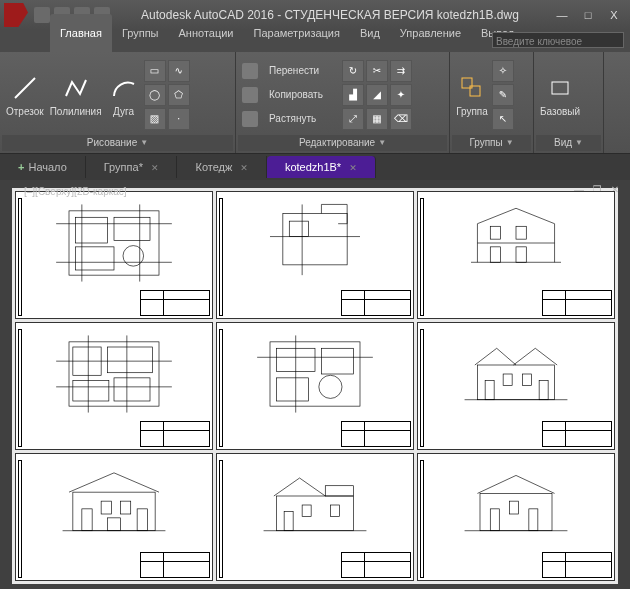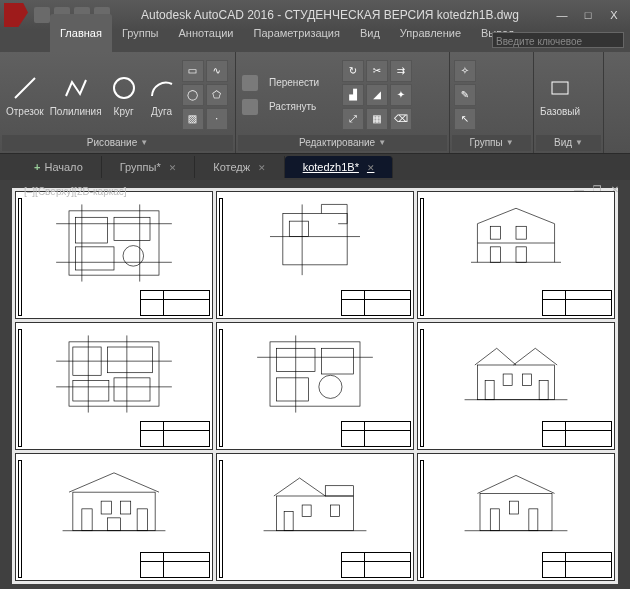--- a/index.html
+++ b/index.html
@@ -25,23 +25,23 @@
 .bigbtn { display: flex; flex-direction: column; align-items: center; gap: 2px; cursor: pointer; padding: 2px; }
 .bigicon { width: 32px; height: 32px; display: flex; align-items: center; justify-content: center; color: #fff; }
 .biglabel { color: #ddd; font-size: 10px; text-align: center; }
 .col { display: flex; flex-direction: column; gap: 2px; }
 .smbtn { width: 22px; height: 22px; background: #686868; border: 1px solid #555; cursor: pointer; display: flex; align-items: center; justify-content: center; color:#fff; font-size:10px; }
 .row-item { display: flex; align-items: center; gap: 4px; height: 22px; cursor: pointer; padding: 0 2px; }
 .row-item .ico { width: 16px; height: 16px; background: #7a7a7a; border-radius: 2px; }
 .row-item .lbl { color: #ddd; font-size: 10px; padding-left: 7px; }
 .dd { color: #aaa; font-size: 8px; }
 
-.doc-tabs { height: 26px; background: #3a3a3a; display: flex; align-items: center; padding-left: 16px; gap: 0; }
+.doc-tabs { height: 26px; background: #3a3a3a; display: flex; align-items: center; padding-left: 0; gap: 0; }
 .dtab { padding: 5px 18px; color: #bbb; font-size: 11px; cursor: pointer; border-right: 1px solid #2a2a2a; position: relative; }
-.dtab.active { background: #0f172a; color: #fff; border-radius: 4px 4px 0 0; text-decoration: underline; }
+.dtab.active { background: #4c1d95; color: #fff; border-radius: 4px 4px 0 0; }
 .dtab .x { margin-left: 8px; color: #888; font-size: 9px; }
 .dtab .plus { color: #9c9; font-weight: bold; margin-right: 4px; }
 
 .workspace { position: relative; height: 409px; background: #404040; padding: 4px; }
 .vlabel { position: absolute; top: 6px; left: 24px; color: #bbb; font-size: 10px; z-index: 2; }
 .vcontrols { position: absolute; top: 4px; right: 8px; display: flex; gap: 4px; }
 .vcontrols span { width: 14px; height: 14px; color: #bbb; font-size: 10px; cursor: pointer; text-align: center; }
 .canvas { width: 606px; height: 396px; margin-left: 8px; margin-top: 4px; background: #e8e8e8; display: grid; grid-template-columns: repeat(3, 1fr); grid-template-rows: repeat(3, 1fr); gap: 3px; padding: 3px; }
 .sheet { background: #fff; border: 1px solid #333; position: relative; overflow: hidden; }
 .drawing { position: absolute; inset: 6px 6px 30px 6px; }
@@ -100,28 +100,20 @@
         <div class="bigicon">
             <svg width="28" height="28">
               <polyline points="4,22 10,8 18,20 24,6" stroke="#fff" stroke-width="2" fill="none"></polyline>
             </svg>
           </div>
         <div class="biglabel">Полилиния</div>
       </div>
       <div class="bigbtn">
         <div class="bigicon">
             <svg width="28" height="28">
-              <circle cx="14" cy="14" r="10" stroke="#fff" stroke-width="2" fill="none"></circle>
-            </svg>
-          </div>
-        <div class="biglabel">Круг</div>
-      </div>
-      <div class="bigbtn">
-        <div class="bigicon">
-            <svg width="28" height="28">
               <path d="M4 22 A 14 14 0 0 1 24 10" stroke="#fff" stroke-width="2" fill="none"></path>
             </svg>
           </div>
         <div class="biglabel">Дуга</div>
       </div>
       <div class="col">
         <div class="smbtn">▭</div>
         <div class="smbtn">◯</div>
         <div class="smbtn">▨</div>
       </div>
@@ -139,20 +131,24 @@
 
   <div class="panel" style="width:214px">
     <div class="panel-body">
       <div class="col" style="width:100px">
         <div class="row-item">
             <span class="ico"></span>
             <span class="lbl">Перенести</span>
           </div>
         <div class="row-item">
             <span class="ico"></span>
+            <span class="lbl">Копировать</span>
+          </div>
+        <div class="row-item">
+            <span class="ico"></span>
             <span class="lbl">Растянуть</span>
           </div>
       </div>
       <div class="col">
         <div class="smbtn">↻</div>
         <div class="smbtn">▟</div>
         <div class="smbtn">⤢</div>
       </div>
       <div class="col">
         <div class="smbtn">✂</div>
@@ -166,20 +162,29 @@
       </div>
     </div>
     <div class="panel-title">
         <span>Редактирование</span>
         <span class="dd">▼</span>
       </div>
   </div>
 
   <div class="panel" style="width:84px">
     <div class="panel-body">
+      <div class="bigbtn">
+        <div class="bigicon">
+            <svg width="28" height="28">
+              <rect x="4" y="4" width="10" height="10" stroke="#ffc04a" fill="none"></rect>
+              <rect x="12" y="12" width="10" height="10" stroke="#ffc04a" fill="none"></rect>
+            </svg>
+          </div>
+        <div class="biglabel">Группа</div>
+      </div>
       <div class="col">
         <div class="smbtn">✧</div>
         <div class="smbtn">✎</div>
         <div class="smbtn">↖</div>
       </div>
     </div>
     <div class="panel-title">
         <span>Группы</span>
         <span class="dd">▼</span>
       </div>
@@ -198,21 +203,21 @@
     </div>
     <div class="panel-title">
         <span>Вид</span>
         <span class="dd">▼</span>
       </div>
   </div>
 </div>
 
 <div class="doc-tabs">
   <div class="dtab"><span class="plus">+</span><span>Начало</span></div>
-  <div class="dtab"><span>Группы*</span><span class="x">✕</span></div>
+  <div class="dtab"><span>Группа*</span><span class="x">✕</span></div>
   <div class="dtab"><span>Котедж</span><span class="x">✕</span></div>
   <div class="dtab active"><span>kotedzh1B*</span><span class="x">✕</span></div>
 </div>
 
 <div class="workspace">
   <div class="vlabel">[–][Сверху][2D-каркас]</div>
   <div class="vcontrols">
     <span>—</span>
     <span>❐</span>
     <span>✕</span>

